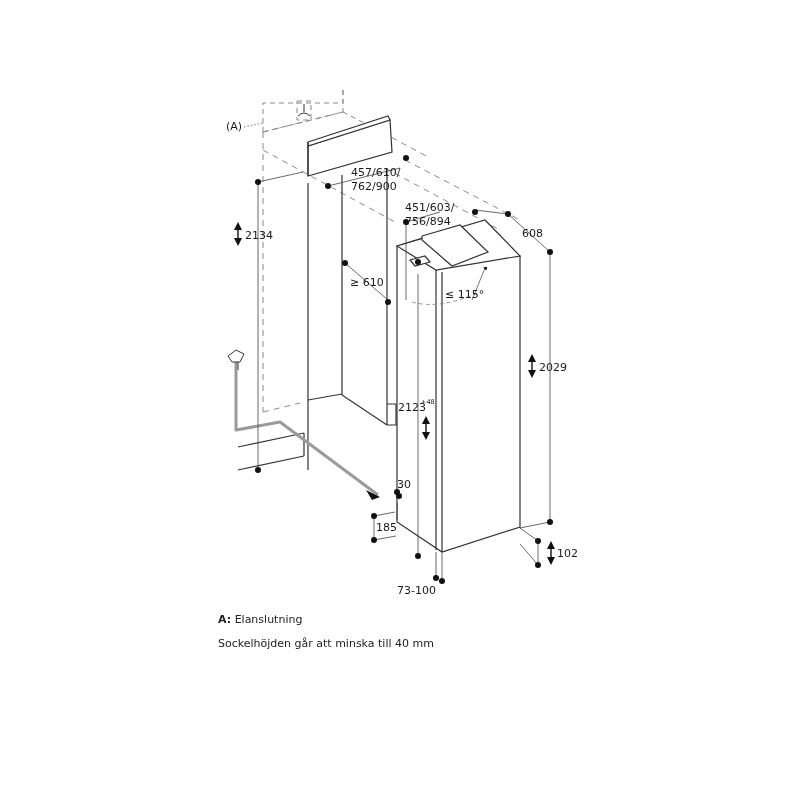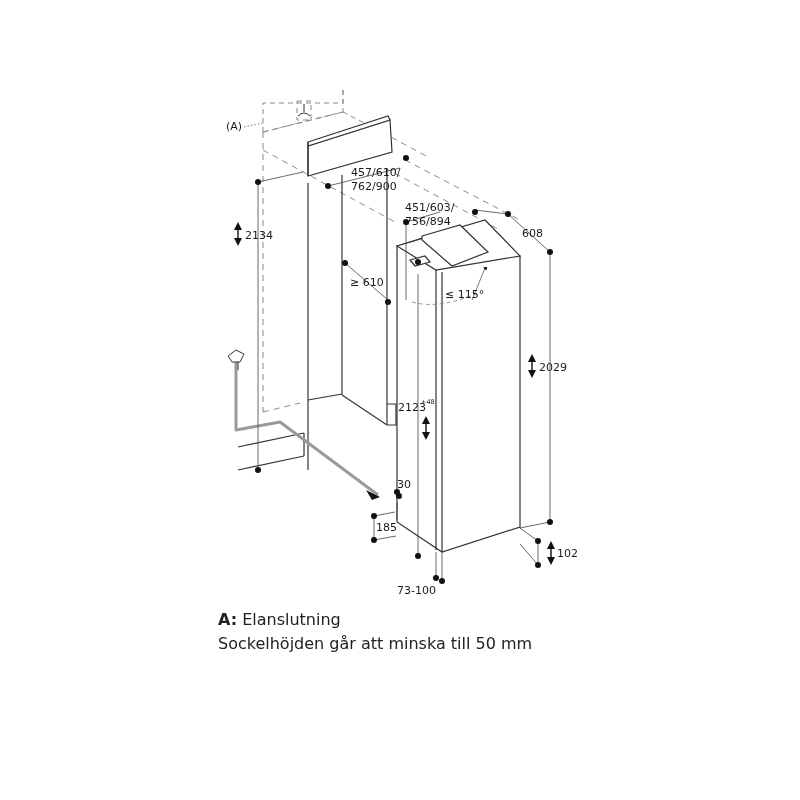--- a/index.html
+++ b/index.html
@@ -1,20 +1,20 @@
 <!DOCTYPE html>
 <html><head>
 <meta charset="utf-8">
 <style>
   html, body { margin: 0; padding: 0; background: #ffffff; }
   body { width: 800px; height: 800px; position: relative; overflow: hidden; font-family: "Liberation Sans", "DejaVu Sans", sans-serif; color: #1a1a1a; }
   #diagram { position: absolute; left: 0; top: 0; width: 800px; height: 800px; }
   .lbl { font-family: "DejaVu Sans", sans-serif; font-size: 11px; fill: #1a1a1a; }
   .sup { font-family: "DejaVu Sans", sans-serif; font-size: 6.5px; fill: #1a1a1a; }
-  .notes { position: absolute; left: 218px; top: 612px; font-family: "DejaVu Sans", sans-serif; font-size: 16px; color: #222; }
+  .notes { position: absolute; left: 218px; top: 612px; font-family: "DejaVu Sans", sans-serif; font-size: 11px; color: #222; }
   .note { height: 24px; line-height: 16px; }
   .note b { font-weight: bold; }
 </style>
 </head>
 <body>
 
 <svg id="diagram" viewBox="0 0 800 800" xmlns="http://www.w3.org/2000/svg">
   <defs>
     <marker id="arrowUp" viewBox="0 0 10 10" refX="5" refY="5" markerWidth="5" markerHeight="5" orient="auto">
       <path d="M0,10 L5,0 L10,10 z" fill="#111"></path>
@@ -155,14 +155,14 @@
   <text class="lbl" x="376" y="531">185</text>
   <text class="lbl" x="397" y="594">73-100</text>
   <text class="lbl" x="557" y="557">102</text>
 </svg>
 
 <div class="notes">
   <div class="note">
     <b>A:</b>
     <span>Elanslutning</span>
   </div>
-  <div class="note">Sockelhöjden går att minska till 50 mm</div>
+  <div class="note">Sockelhöjden går att minska till 40 mm</div>
 </div>
 
 </body></html>

